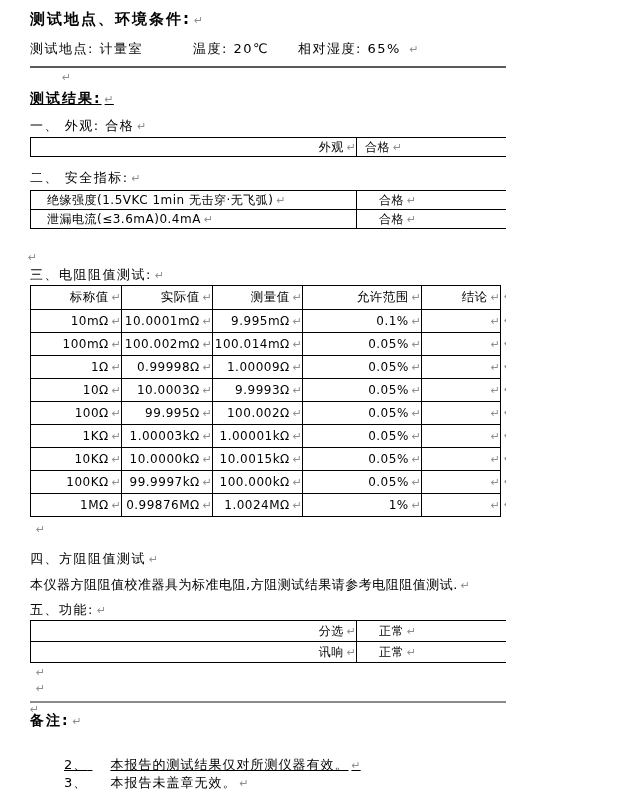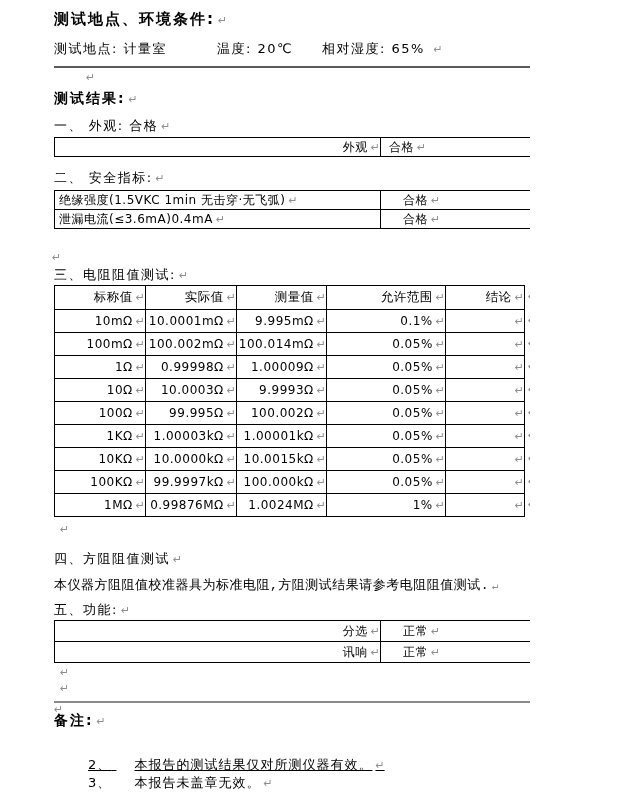--- a/index.html
+++ b/index.html
@@ -1,36 +1,35 @@
 <!DOCTYPE html>
 <html><head>
 <meta charset="utf-8">
 <style>
   html,body{margin:0;padding:0;background:#fff;}
   .page{
     position:relative;width:506px;height:792px;background:#ffffff;
     font-family:"DejaVu Sans","Liberation Sans",sans-serif;color:#000;
     overflow:hidden;
-    margin-left:24px;
   }
   .abs{position:absolute;white-space:nowrap;}
   .doc-title{font-size:15px;letter-spacing:2px;font-weight:bold;}
-  .sec-title{font-size:14px;letter-spacing:2px;font-weight:bold;}
+  .sec-title{font-size:14px;letter-spacing:2px;font-weight:bold;text-decoration:underline;}
   .heading{font-size:13px;letter-spacing:1.5px;}
   .envline{font-size:13px;letter-spacing:1.5px;}
-  .note-text{font-size:13px;letter-spacing:0.5px;font-family:Liberation Mono, monospace;}
+  .note-text{font-size:13px;letter-spacing:0.5px;}
   .remark-title{font-size:14px;letter-spacing:2px;font-weight:bold;}
   .remark{font-size:13px;letter-spacing:1px;}
   .hr{position:absolute;height:2px;background:#5a5a5a;}
   .hr2{background:#8a8a8a;}
   table{border-collapse:collapse;table-layout:fixed;position:absolute;background:#fff;}
   td{border:1px solid #000;font-size:12px;letter-spacing:0.5px;padding:0;
      overflow:hidden;white-space:nowrap;vertical-align:middle;}
   .ctr{text-align:right;}
-  .lft{text-align:left;padding-left:4px;}
+  .lft{text-align:left;padding-left:16px;}
   .ind{text-align:left;padding-left:22px;}
   .t1 td{height:18px;}
   .t2 td{height:18px;}
   .t3 td{height:22px;}
   .t3 tr.hd td{height:23px;font-size:12.5px;}
   .t5 td{height:20px;}
   .pil{color:#8f8f8f;font-size:11px;font-weight:normal;letter-spacing:0;margin-left:3px;}
   .mark{position:absolute;color:#8f8f8f;font-size:11px;white-space:nowrap;}
   .faint{opacity:0.45;}
 </style>

